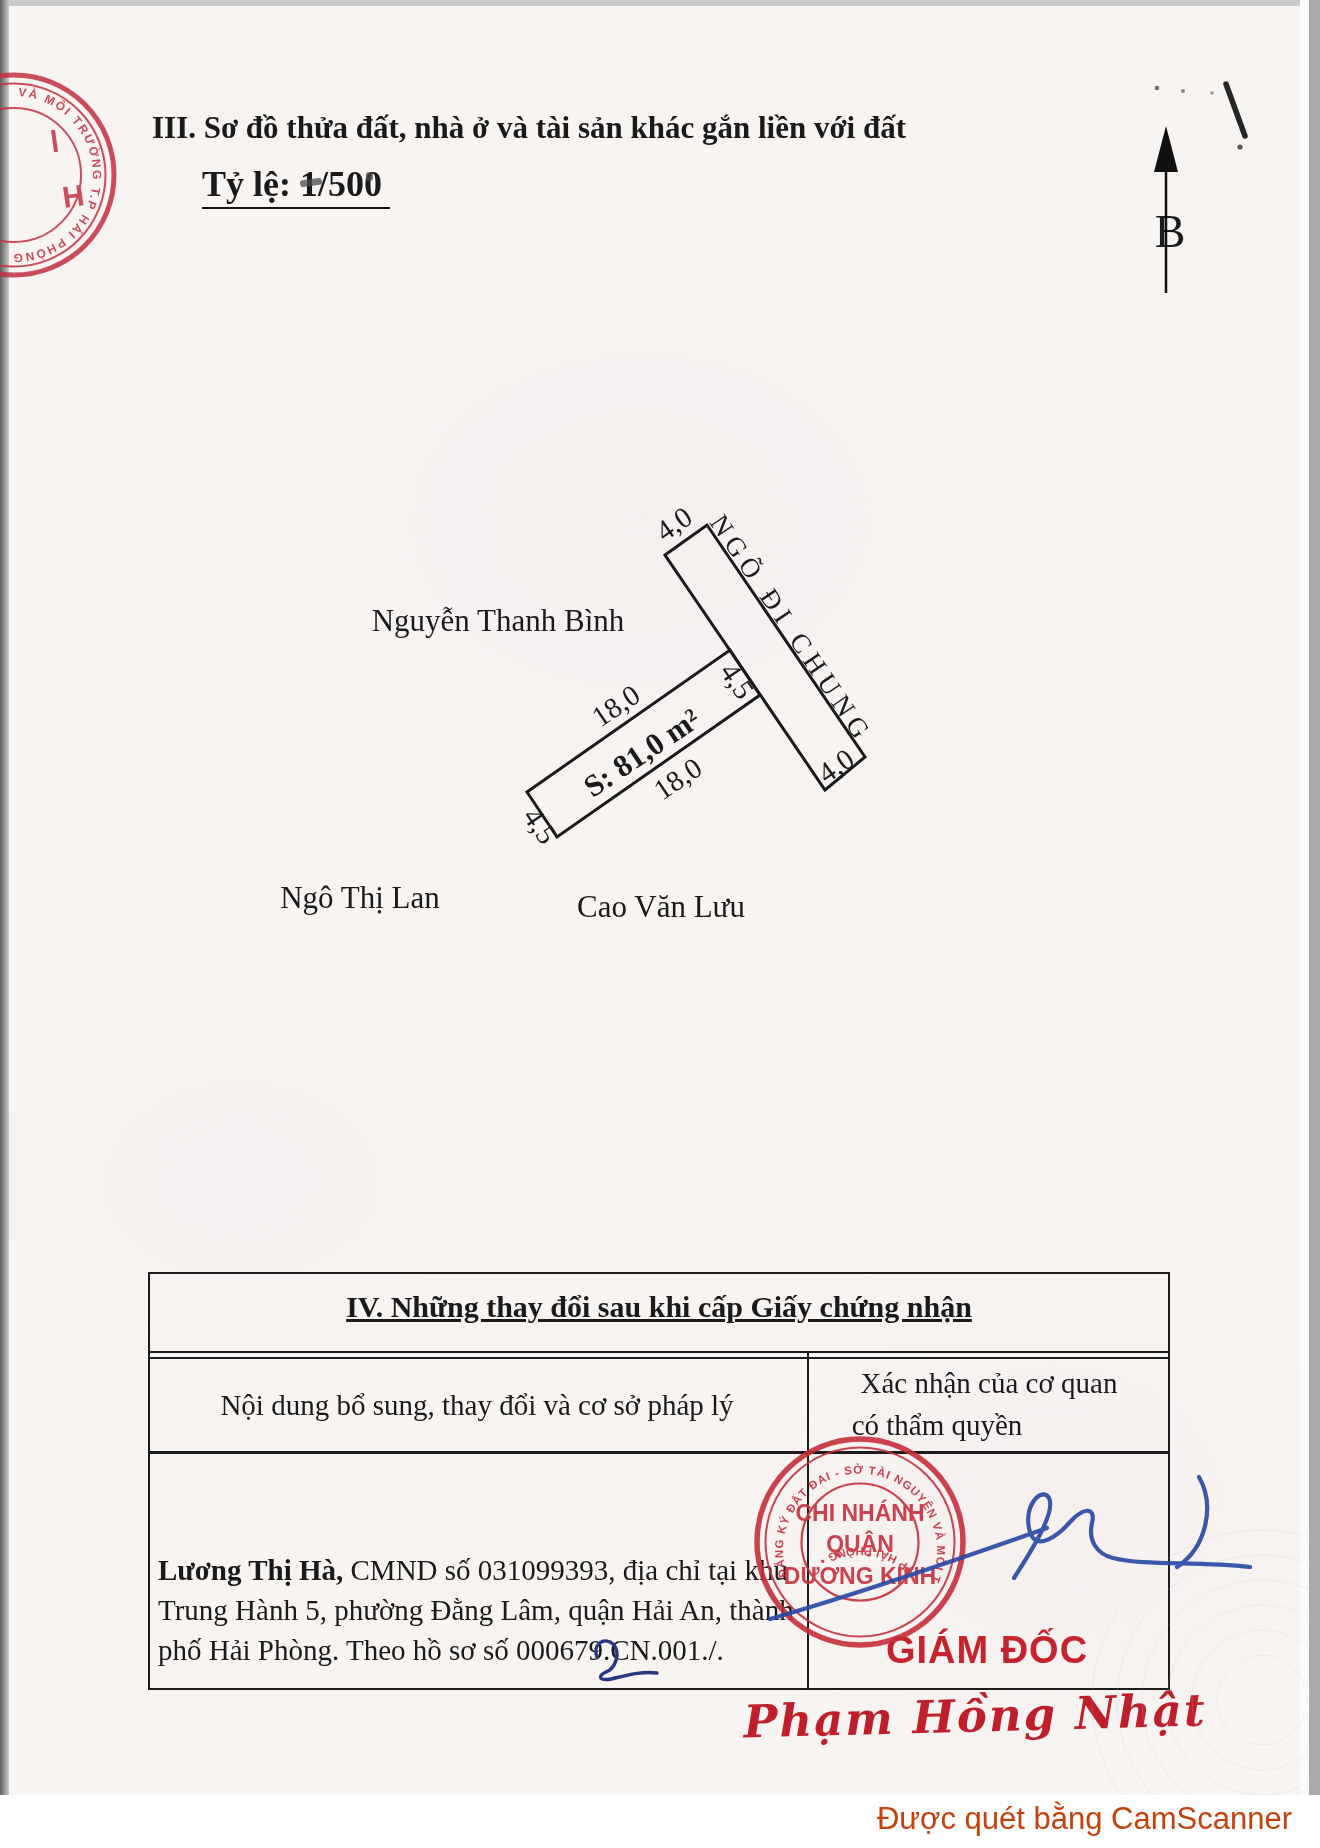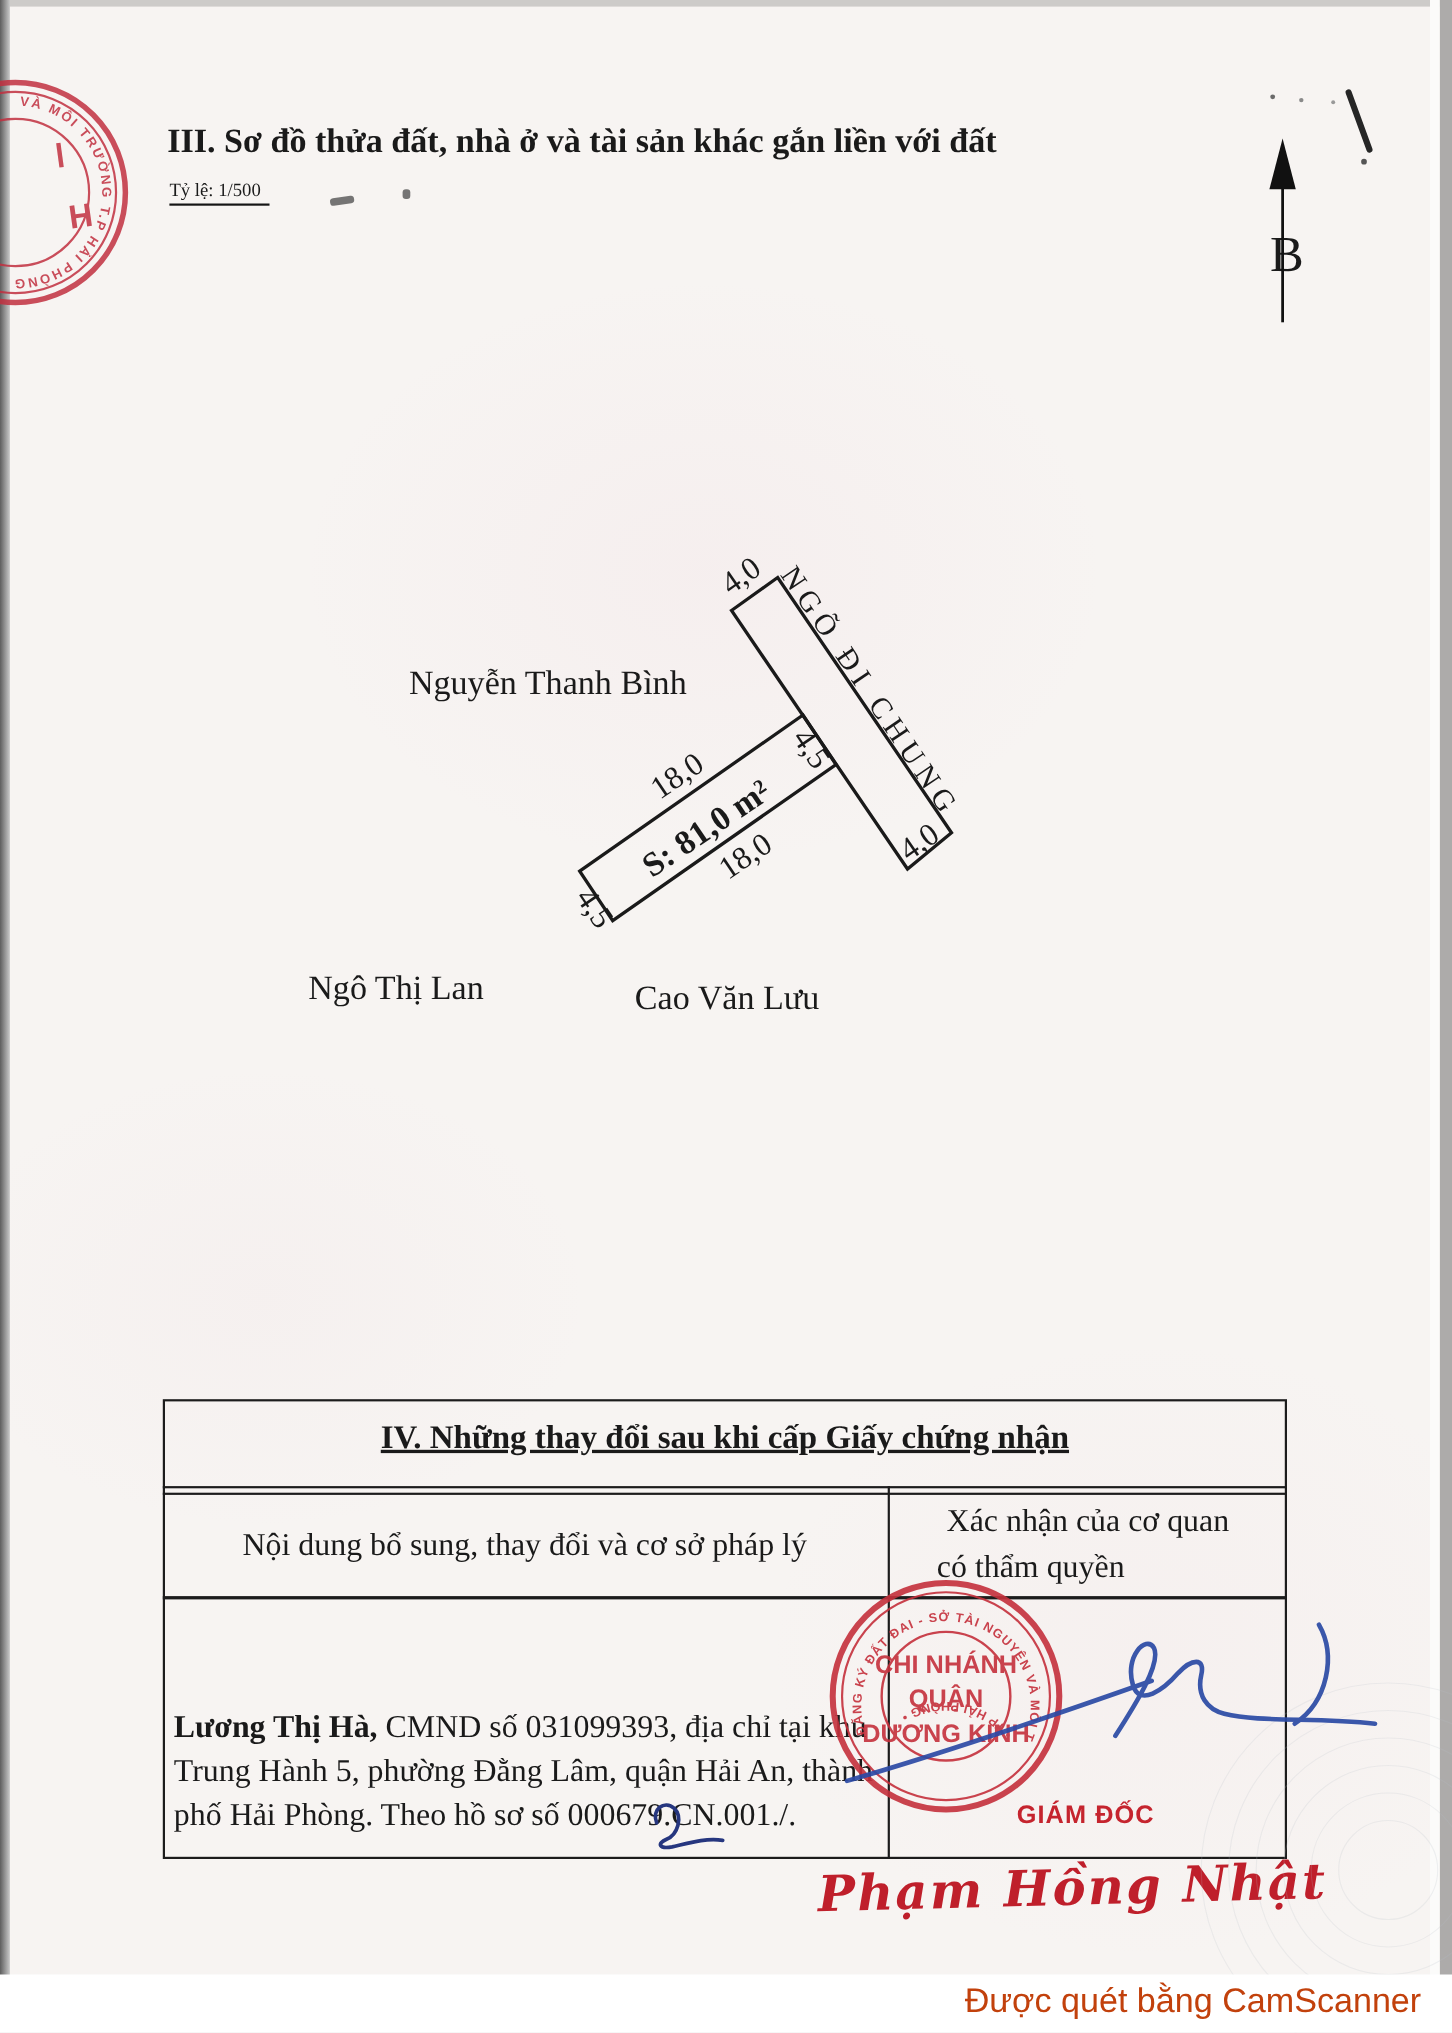--- a/index.html
+++ b/index.html
@@ -13,34 +13,34 @@
       #f7f4f2;
   }
   .abs{position:absolute;white-space:nowrap;}
   .ctr{transform:translate(-50%,-50%);}
   .edge-left{position:absolute;left:0;top:0;width:9px;height:1798px;
     background:linear-gradient(to right,#5e5e5e,#c9c9c9);}
   .edge-top{position:absolute;left:0;top:0;width:1320px;height:6px;background:#cdcbc9;}
   .edge-right-hi{position:absolute;left:1300px;top:0;width:9px;height:1798px;background:#fbfbfa;}
   .edge-right{position:absolute;left:1309px;top:0;width:11px;height:1798px;background:#adabaa;}
   .sec-title{font-size:31px;font-weight:bold;}
-  .scale{font-size:17px;font-weight:normal;border-bottom:2.5px solid #151515;padding:0 8px 2px 0;}
+  .scale{font-size:36px;font-weight:bold;border-bottom:2.5px solid #151515;padding:0 8px 2px 0;margin-left:48px;}
   .name{font-size:31px;}
   .dim{font-size:29px;}
   .compass-b{font-size:46px;}
   .tbl-frame{position:absolute;left:148px;top:1272px;width:1022px;height:418px;
     border:2.5px solid #1c1c1c;box-sizing:border-box;}
   .tbl-line{position:absolute;background:#1c1c1c;}
   .tbl-title{font-size:30px;font-weight:bold;}
   .tbl-hdr{font-size:29px;}
   .entry-line{position:absolute;left:158px;font-size:29px;white-space:nowrap;}
   .b{font-weight:bold;}
   .hand8{font-family:"DejaVu Serif",serif;font-style:italic;font-weight:bold;
     color:#2a48a8;font-size:38px;line-height:0;position:relative;top:2px;margin:0 1px 0 3px;}
-  .giamdoc{font-family:"Liberation Sans","DejaVu Sans",sans-serif;font-size:23px;font-weight:bold;
+  .giamdoc{font-family:"Liberation Sans","DejaVu Sans",sans-serif;font-size:38px;font-weight:bold;
     color:#c5242e;letter-spacing:1px;}
   .signname{font-family:"DejaVu Serif",serif;font-style:italic;font-weight:600;
     font-size:45px;color:#bf1f2b;letter-spacing:2px;}
   .cs-bar{position:absolute;left:0;top:1795px;width:1320px;height:53px;background:#ffffff;z-index:50;}
   .cs-text{position:absolute;right:28px;top:6px;font-family:"Liberation Sans","DejaVu Sans",sans-serif;
     font-size:31px;color:#c2410c;font-weight:500;}
   .smudge{position:absolute;background:#4a4a4a;border-radius:3px;opacity:.75;}
   svg.overlay{position:absolute;left:0;top:0;z-index:40;}
   .content{position:absolute;left:0;top:0;z-index:10;width:100%;height:100%;}
   .stamp-center-txt{font-family:"Liberation Sans","DejaVu Sans",sans-serif;font-weight:bold;}

